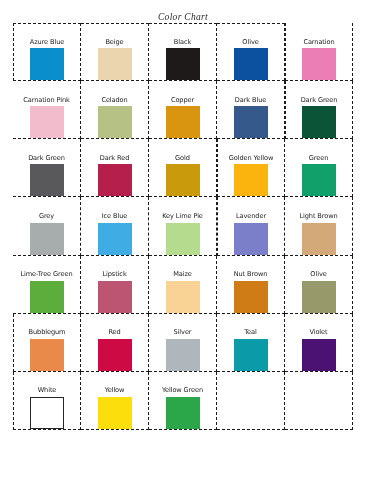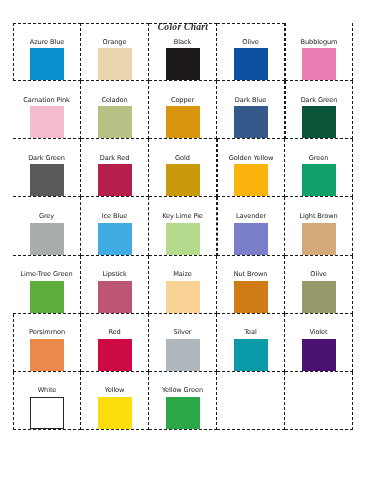--- a/index.html
+++ b/index.html
@@ -17,24 +17,24 @@
     position: relative;
     width: 366px;
     height: 500px;
     background: #ffffff;
     box-sizing: border-box;
   }
   #chart-title {
     text-align: center;
     font-size: 9.5px;
     font-style: italic;
-    font-weight: 700;
+    font-weight: 400;
     color: #2b2b2b;
     letter-spacing: 0.3px;
-    padding-top: 22px;
+    padding-top: 12px;
     padding-bottom: 5px;
     font-family: "Liberation Serif", serif;
   }
   #grid-wrap {
     position: absolute;
     left: 13px;
     top: 23px;
     width: 340px;
     height: 465px;
     box-sizing: border-box;
@@ -97,33 +97,33 @@
 
   <div id="chart-title">Color Chart</div>
 
   <div id="grid-wrap">
     <div id="grid">
         <div class="cell col-first row-first">
           <div class="swatch-label">Azure Blue</div>
           <div class="swatch" style="background-color: rgb(11, 143, 204);"></div>
         </div>
         <div class="cell row-first">
-          <div class="swatch-label">Orange</div>
+          <div class="swatch-label">Beige</div>
           <div class="swatch" style="background-color: rgb(235, 213, 174);"></div>
         </div>
         <div class="cell row-first">
           <div class="swatch-label">Black</div>
           <div class="swatch" style="background-color: rgb(30, 26, 26);"></div>
         </div>
         <div class="cell row-first">
           <div class="swatch-label">Olive</div>
           <div class="swatch" style="background-color: rgb(11, 81, 160);"></div>
         </div>
         <div class="cell col-first">
-          <div class="swatch-label">Bubblegum</div>
+          <div class="swatch-label">Carnation</div>
           <div class="swatch" style="background-color: rgb(235, 127, 181);"></div>
         </div>
         <div class="cell">
           <div class="swatch-label">Carnation Pink</div>
           <div class="swatch" style="background-color: rgb(242, 188, 204);"></div>
         </div>
         <div class="cell">
           <div class="swatch-label">Celadon</div>
           <div class="swatch" style="background-color: rgb(182, 193, 134);"></div>
         </div>
@@ -193,21 +193,21 @@
         </div>
         <div class="cell">
           <div class="swatch-label">Nut Brown</div>
           <div class="swatch" style="background-color: rgb(208, 124, 22);"></div>
         </div>
         <div class="cell">
           <div class="swatch-label">Olive</div>
           <div class="swatch" style="background-color: rgb(151, 153, 106);"></div>
         </div>
         <div class="cell col-first">
-          <div class="swatch-label">Persimmon</div>
+          <div class="swatch-label">Bubblegum</div>
           <div class="swatch" style="background-color: rgb(233, 138, 75);"></div>
         </div>
         <div class="cell">
           <div class="swatch-label">Red</div>
           <div class="swatch" style="background-color: rgb(206, 10, 68);"></div>
         </div>
         <div class="cell">
           <div class="swatch-label">Silver</div>
           <div class="swatch" style="background-color: rgb(175, 182, 188);"></div>
         </div>

